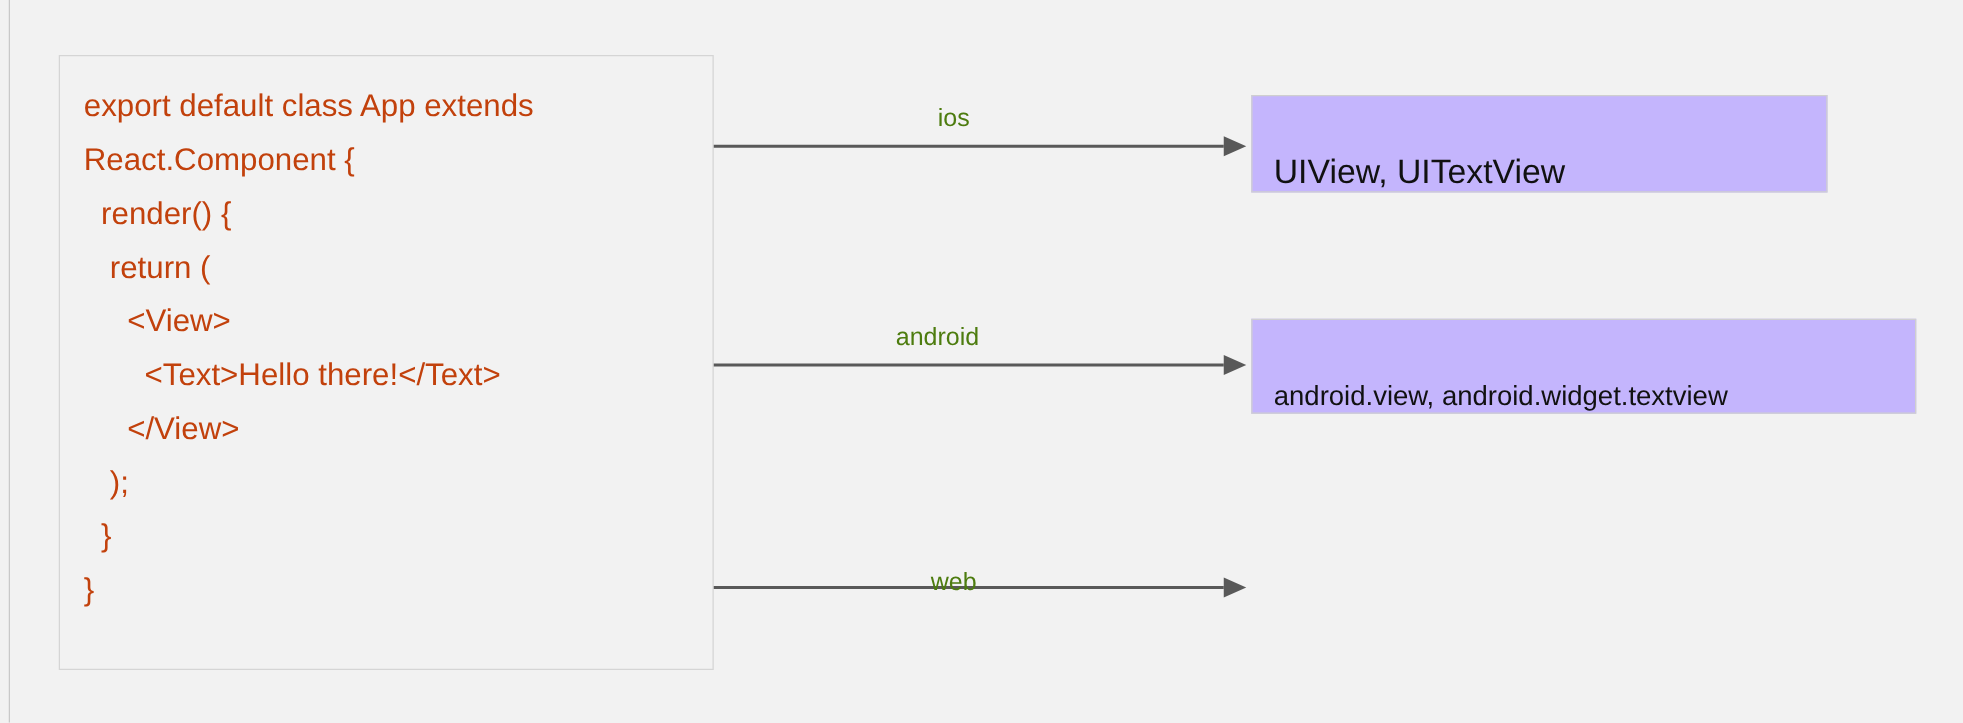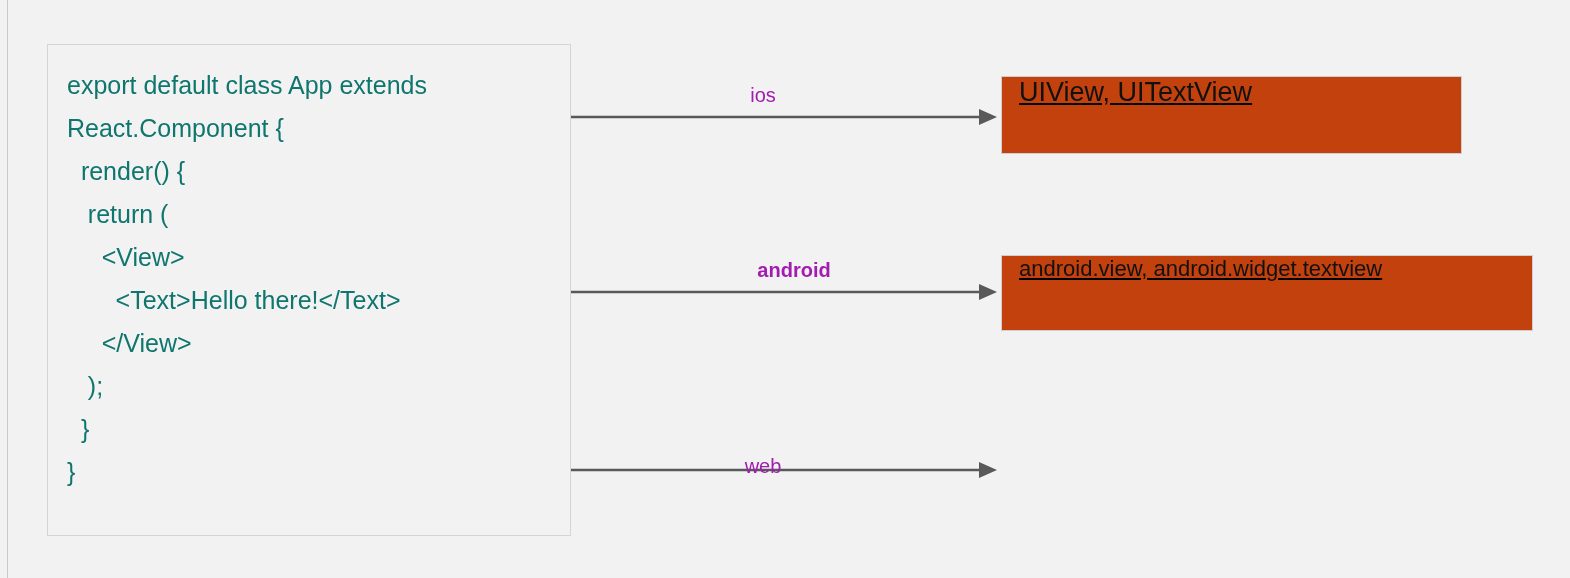--- a/index.html
+++ b/index.html
@@ -42,33 +42,32 @@
   }
   .code-text {
     position: absolute;
     left: 19px;
     top: 19px;
     width: 500px;
     margin: 0;
     font-family: "Liberation Sans", sans-serif;
     font-size: 25px;
     line-height: 43px;
-    color: #0f766e;
+    color: #c2410c;
     white-space: pre;
     font-weight: normal;
   }
   
   .target-box {
     position: absolute;
     box-sizing: border-box;
     border: 1px solid #cfcfcf;
-    background: #c2410c;
+    background: #c4b5fd;
     display: flex;
-    align-items: flex-start;
-    text-decoration: underline;
+    align-items: flex-end;
   }
   .target-box .target-label {
     padding-left: 17px;
     color: #111111;
     white-space: nowrap;
   }
   #box-ios {
     left: 1001px;
     top: 76px;
     width: 461px;
@@ -104,26 +103,26 @@
     stroke: #595959;
     stroke-width: 2.4;
   }
   .arrow-head {
     fill: #595959;
   }
   .edge-label {
     position: absolute;
     font-family: "Liberation Sans", sans-serif;
     font-size: 20px;
-    color: #a21caf;
+    color: #4d7c0f;
     text-align: center;
     white-space: nowrap;
   }
   #label-ios     { left: 688px; top: 84px;  width: 150px; }
-  #label-android { left: 704px; top: 259px; width: 180px; font-weight: bold; }
+  #label-android { left: 660px; top: 259px; width: 180px; }
   #label-web     { left: 688px; top: 455px; width: 150px; }
 </style>
 </head>
 <body>
 
 <div id="canvas">
 
   <div class="page-divider"></div>
 
   <div class="code-box">

